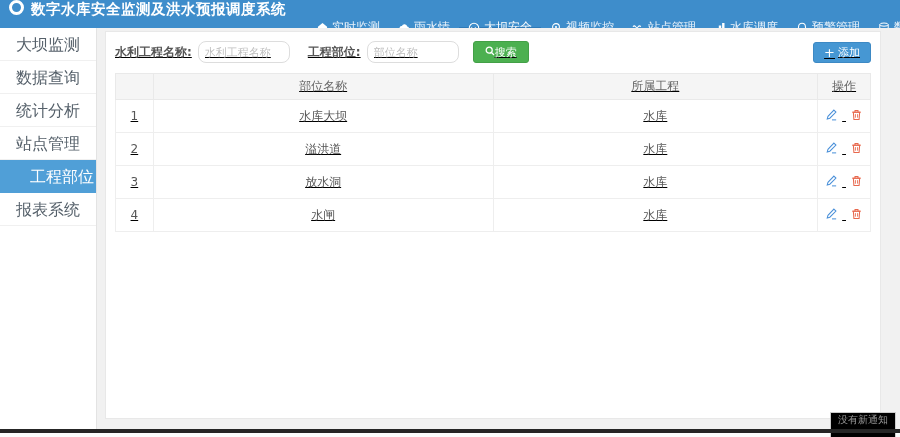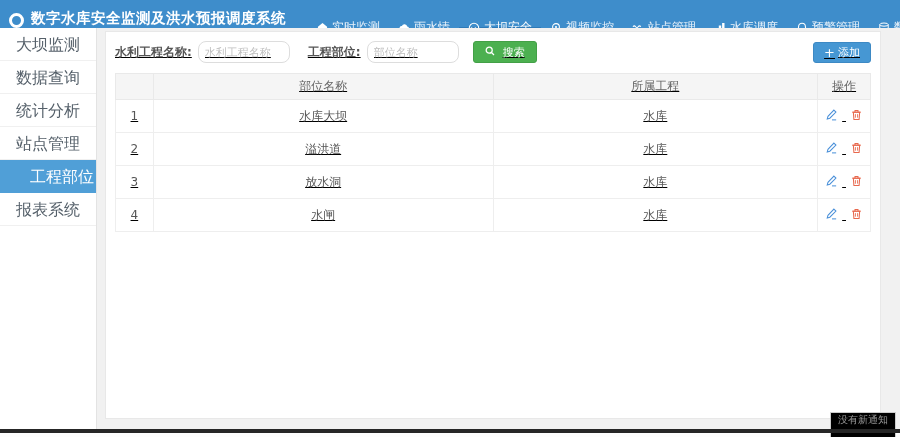--- a/index.html
+++ b/index.html
@@ -1,20 +1,20 @@
 <!DOCTYPE html>
 <html><head>
 <meta charset="utf-8">
 <style>
   * { margin:0; padding:0; box-sizing:border-box; }
   html,body { width:900px; height:437px; overflow:hidden; font-family:"DejaVu Sans","Liberation Sans",sans-serif; background:#fff; }
   .stage { position:relative; width:900px; height:437px; background:#fdfdfd; }
 
   
-  .header { position:absolute; left:0; top:0; width:900px; height:28px; background:#3e8dcb; display:flex; align-items:flex-end; }
+  .header { position:absolute; left:0; top:0; width:900px; height:28px; background:#3e8dcb; display:flex; align-items:flex-start; }
   .logo { width:15px; height:15px; border:3px solid #fff; border-radius:50%; margin-left:9px; flex:0 0 auto; }
   .app-title { color:#fff; font-size:14.5px; font-weight:bold; margin-left:7px; letter-spacing:0.5px; white-space:nowrap; }
   .nav { display:flex; height:28px; margin-left:22px; }
   .nav-item { display:flex; align-items:center; gap:4px; padding:0 9px; color:#eaf3fb; font-size:12px; cursor:pointer; white-space:nowrap;margin-top:27px; }
   .nav-item.active { background:#2e7ab8; color:#fff; }
   .nav-item svg { display:block; }
 
   
   .sidebar { position:absolute; left:0; top:28px; width:97px; bottom:8px; background:#fff; border-right:1px solid #e3e3e3; }
   .side-item { height:33px; line-height:33px; text-align:center; font-size:16px; color:#55606a; border-bottom:1px solid #f0f0f0; cursor:pointer; }
@@ -22,21 +22,21 @@
 
   
   .main { position:absolute; left:97px; top:28px; right:0; bottom:8px; background:#f1f1f1; }
   .panel { position:absolute; left:8px; top:3px; width:776px; bottom:10px; background:#fff; border:1px solid #e8e8e8; padding:7px 9px;text-decoration:underline; }
 
   .filter-row { display:flex; align-items:center; height:26px; }
   .filter-label { font-size:12px; font-weight:bold; color:#555; margin-right:6px; white-space:nowrap; }
   .filter-input { width:92px; height:22px; border:1px solid #ddd; border-radius:8px; padding:0 6px; font-size:11px; color:#555; font-family:inherit; }
   .filter-input::placeholder { color:#bfbfbf; }
   .gap18 { width:18px; } .gap14 { width:14px; }
-  .btn-search { display:flex; align-items:center; gap:8px; height:22px; padding:0 11px; background:#4cb050; border:1px solid #43a047; border-radius:3px; color:#fff; font-size:11px; cursor:pointer; font-family:inherit; }
+  .btn-search { display:flex; align-items:center; gap:0; height:22px; padding:0 11px; background:#4cb050; border:1px solid #43a047; border-radius:3px; color:#fff; font-size:11px; cursor:pointer; font-family:inherit; }
   .btn-add { margin-left:auto; display:flex; align-items:center; gap:3px; height:21px; padding:0 10px; background:#4697d3; border:1px solid #3d89c4; border-radius:3px; color:#fff; font-size:11px; cursor:pointer; font-family:inherit; }
   .plus { font-size:13px; line-height:1; }
 
   table { width:100%; border-collapse:collapse; margin-top:8px; table-layout:fixed; }
   th { height:26px; background:#f5f5f5; border:1px solid #e9e9e9; font-size:12px; font-weight:normal; color:#666; }
   td { height:33px; border:1px solid #eeeeee; font-size:12px; color:#555; text-align:center; }
   .col-idx { width:5%; } .col-part { width:45%; } .col-proj { width:43%; } .col-op { width:7%;text-align:center; }
   .op-cell { white-space:nowrap; }
   .op-icon { display:inline-block; vertical-align:middle; cursor:pointer; margin:0 4px; }
 

